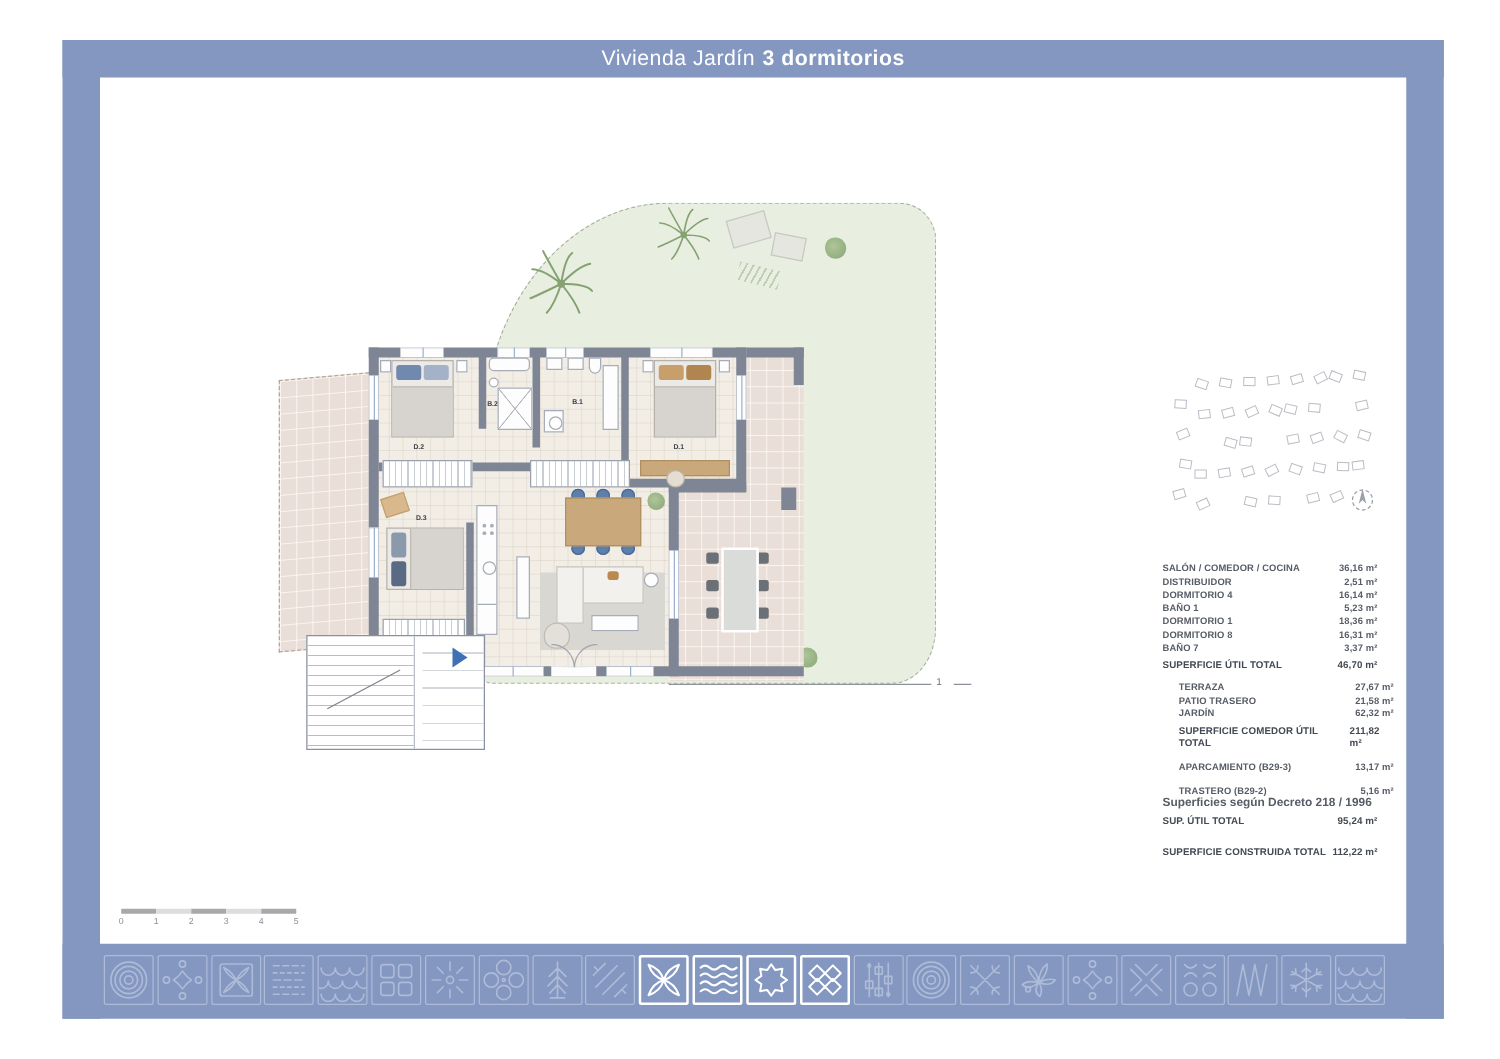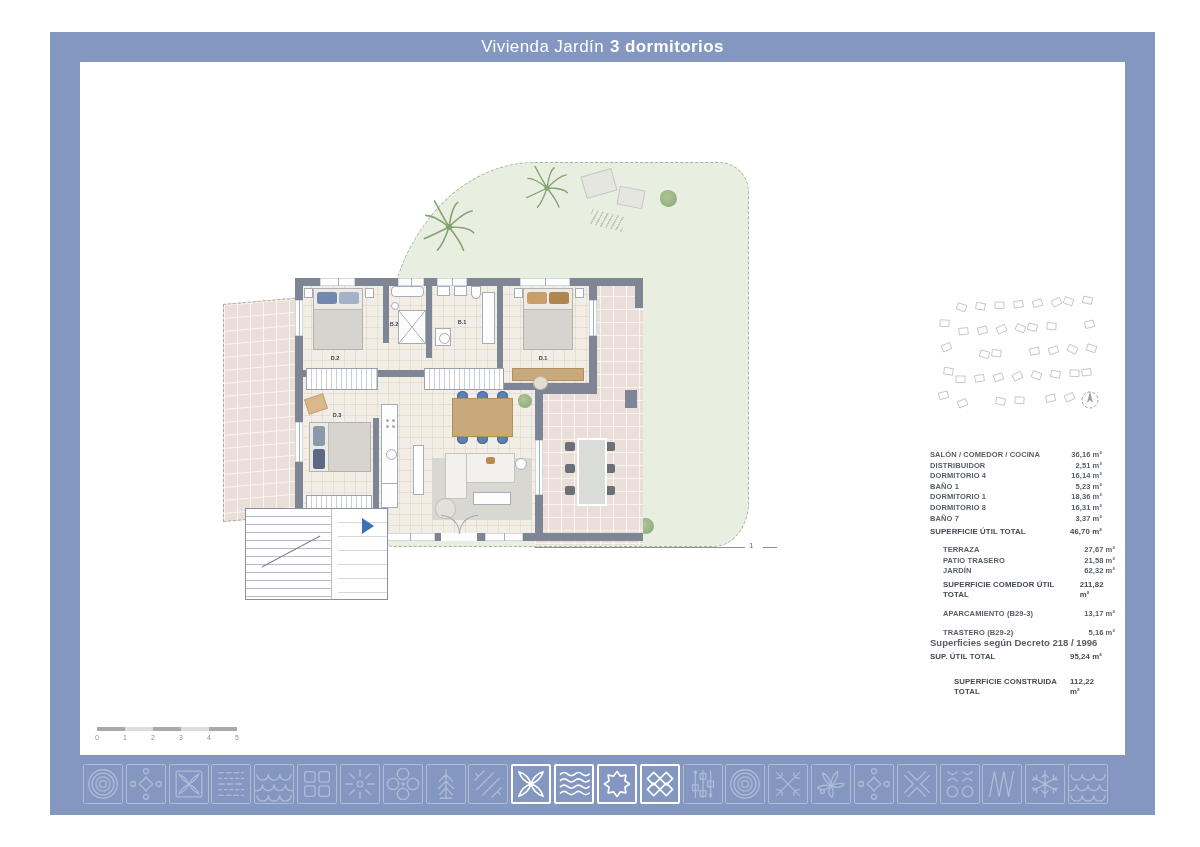--- a/index.html
+++ b/index.html
@@ -535,21 +535,21 @@
         <span class="val">5,16 m²</span>
       </div>
     </div>
 
   <div class="abs" style="left:930px;top:637px;width:172px;">
     <div class="note">Superficies según Decreto 218 / 1996</div>
     <div class="arow tot">
       <span>SUP. ÚTIL TOTAL</span>
       <span class="val">95,24 m²</span>
     </div>
-    <div class="arow tot" style="margin-top:14px;margin-left:24px;">
+    <div class="arow tot" style="margin-top:14px;">
       <span>SUPERFICIE CONSTRUIDA TOTAL</span>
       <span class="val">112,22 m²</span>
     </div>
   </div>
 
   <div class="abs" id="scalebar" style="left:97px;top:727px;width:150px;height:18px;">
       <div class="seg" style="left: 0px; width: 28px; background: rgb(167, 169, 173);"></div>
       <div class="seg" style="left: 28px; width: 28px; background: rgb(220, 221, 223);"></div>
       <div class="seg" style="left: 56px; width: 28px; background: rgb(167, 169, 173);"></div>
       <div class="seg" style="left: 84px; width: 28px; background: rgb(220, 221, 223);"></div>

